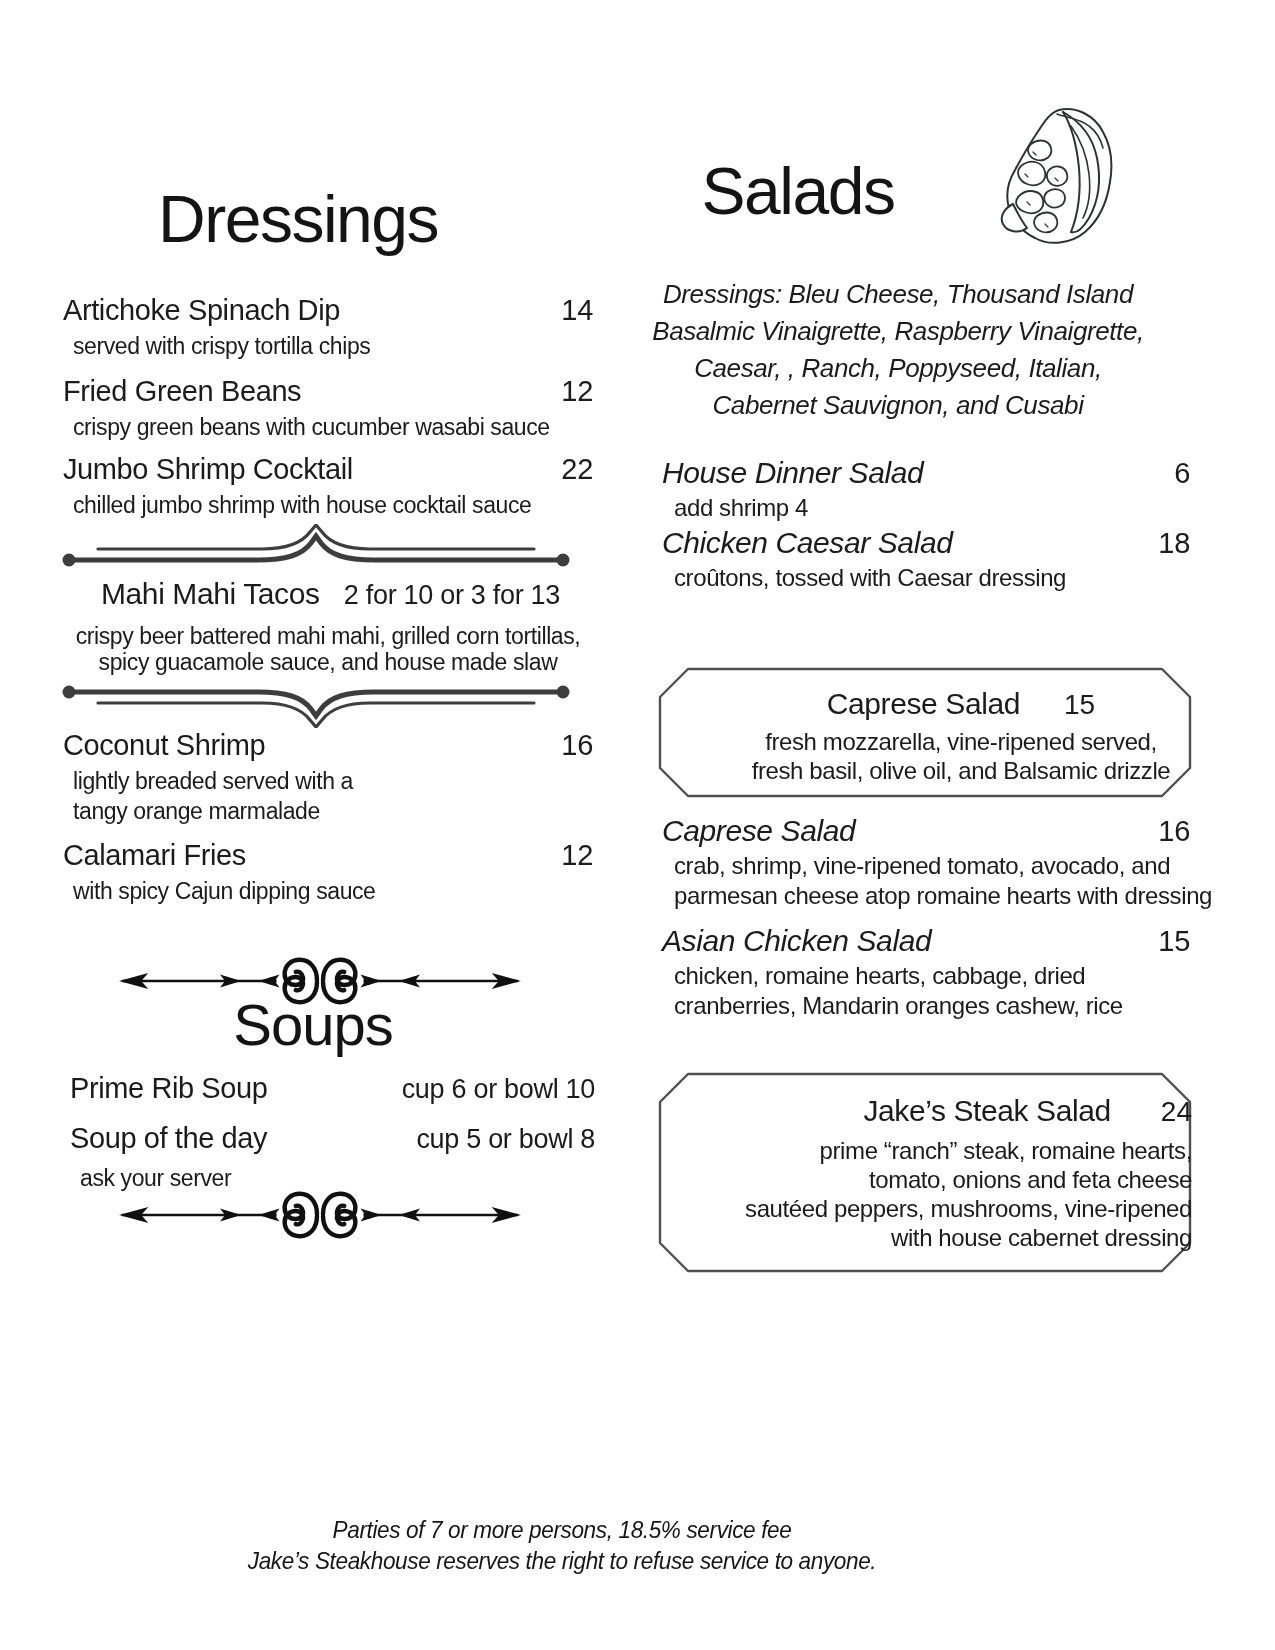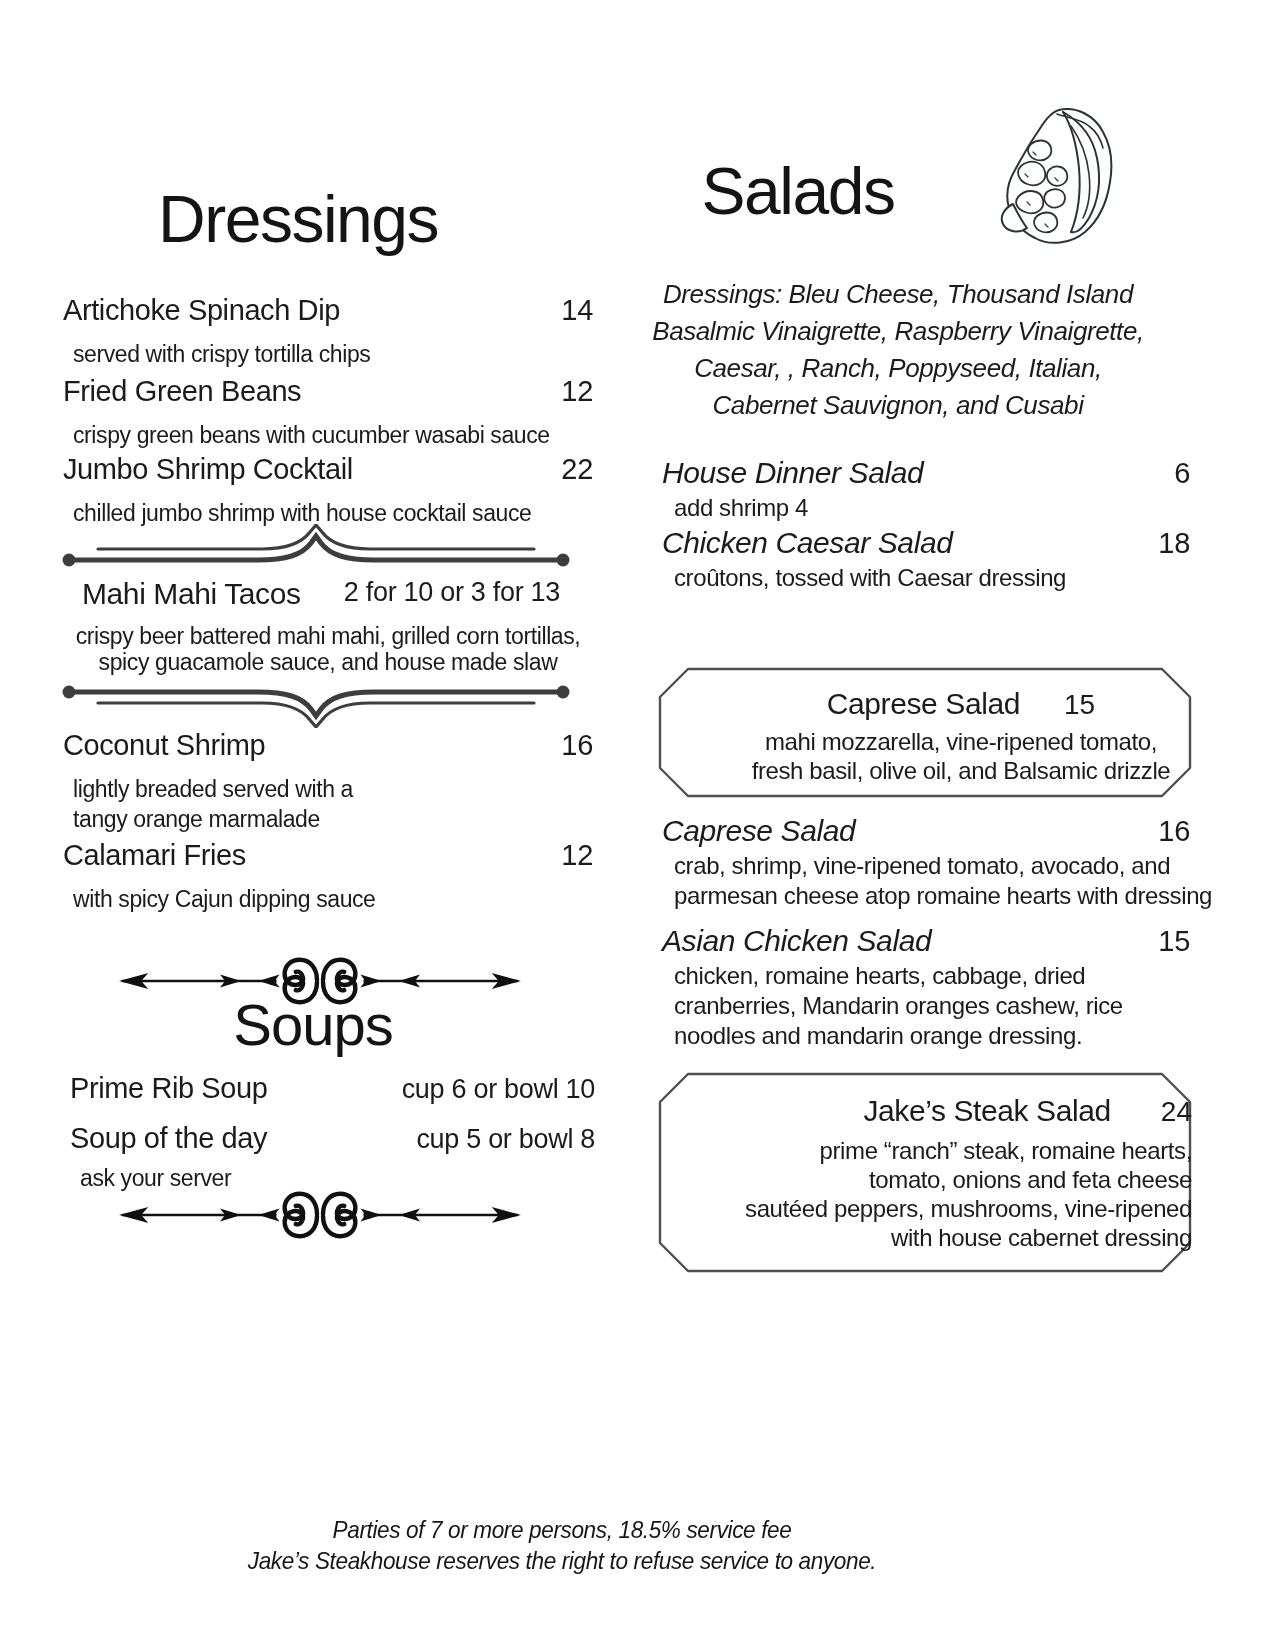--- a/index.html
+++ b/index.html
@@ -5,26 +5,26 @@
   html,body{margin:0;padding:0;background:#ffffff;}
   .page{position:relative;width:1275px;height:1650px;background:#ffffff;overflow:hidden;
         font-family:"Liberation Sans","DejaVu Sans",sans-serif;color:#1b1b1b;}
   .abs{position:absolute;}
   .h1{font-size:66px;line-height:1;letter-spacing:-1.5px;color:#141414;text-align:center;}
   .h2{font-size:58px;line-height:1;letter-spacing:-1px;color:#141414;text-align:center;}
   .item{position:absolute;}
   .row{display:flex;justify-content:space-between;align-items:baseline;}
   .iname{font-size:29px;letter-spacing:-0.4px;white-space:nowrap;}
   .iprice{font-size:29px;letter-spacing:-0.3px;white-space:nowrap;}
-  .desc{font-size:23px;line-height:30px;letter-spacing:-0.4px;margin-left:10px;margin-top:12px;}
+  .desc{font-size:23px;line-height:30px;letter-spacing:-0.4px;margin-left:10px;margin-top:4px;}
   .desc div{white-space:nowrap;}
   .rdesc{font-size:24px;line-height:30px;letter-spacing:-0.4px;margin-left:12px;margin-top:3px;}
   .rdesc div{white-space:nowrap;}
   .rname{font-size:30px;font-style:italic;}
-  .feature-row{margin-left:19px;margin-right:33px;display:flex;justify-content:space-between;align-items:flex-start;}
+  .feature-row{margin-left:38px;margin-right:33px;display:flex;justify-content:space-between;align-items:flex-end;}
   .fname{font-size:30px;letter-spacing:-0.4px;white-space:nowrap;}
   .fprice{font-size:27px;letter-spacing:-0.3px;white-space:nowrap;}
   .fdesc{text-align:center;font-size:23px;line-height:26px;letter-spacing:-0.4px;margin-top:12px;}
   .fdesc div{white-space:nowrap;}
   .sprice{font-size:27px;}
   .dressings{font-style:italic;font-size:26px;line-height:37px;letter-spacing:-0.4px;text-align:center;}
   .dressings div{white-space:nowrap;}
   .boxcontent{text-align:center;}
   .boxtitle{display:inline-flex;align-items:baseline;gap:44px;}
   .bt-name{font-size:30px;letter-spacing:-0.4px;white-space:nowrap;}
@@ -218,21 +218,21 @@
 
   <svg class="abs" style="left:658px;top:667px;" width="534" height="131" viewBox="0 0 534 131">
     <path d="M30,2 H504 L532,30 V101 L504,129 H30 L2,101 V30 Z" fill="none" stroke="#4f4f4f" stroke-width="2.4" stroke-linejoin="round"></path>
   </svg>
   <div class="abs boxcontent" style="left:658px;top:687px;width:534px;margin-left:36px;">
     <div class="boxtitle">
       <span class="bt-name">Caprese Salad</span>
       <span class="bt-price">15</span>
     </div>
     <div class="boxdesc">
-      <div>mahi mozzarella, vine-ripened tomato,</div>
+      <div>fresh mozzarella, vine-ripened served,</div>
       <div>fresh basil, olive oil, and Balsamic drizzle</div>
     </div>
   </div>
 
   <div class="item" style="left:662px;top:814px;width:528px;">
     <div class="row">
       <span class="iname rname">Caprese Salad</span>
       <span class="iprice">16</span>
     </div>
     <div class="rdesc">
@@ -242,21 +242,20 @@
   </div>
 
   <div class="item" style="left:662px;top:924px;width:528px;">
     <div class="row">
       <span class="iname rname">Asian Chicken Salad</span>
       <span class="iprice">15</span>
     </div>
     <div class="rdesc">
       <div>chicken, romaine hearts, cabbage, dried</div>
       <div>cranberries, Mandarin oranges cashew, rice</div>
-      <div>noodles and mandarin orange dressing.</div>
     </div>
   </div>
 
   <svg class="abs" style="left:658px;top:1072px;" width="534" height="201" viewBox="0 0 534 201">
     <path d="M30,2 H504 L532,30 V171 L504,199 H30 L2,171 V30 Z" fill="none" stroke="#4f4f4f" stroke-width="2.4" stroke-linejoin="round"></path>
   </svg>
   <div class="abs boxcontent" style="left:658px;top:1094px;width:534px;text-align:right;">
     <div class="boxtitle" style="gap:50px;">
       <span class="bt-name">Jake’s Steak Salad</span>
       <span class="bt-price">24</span>

